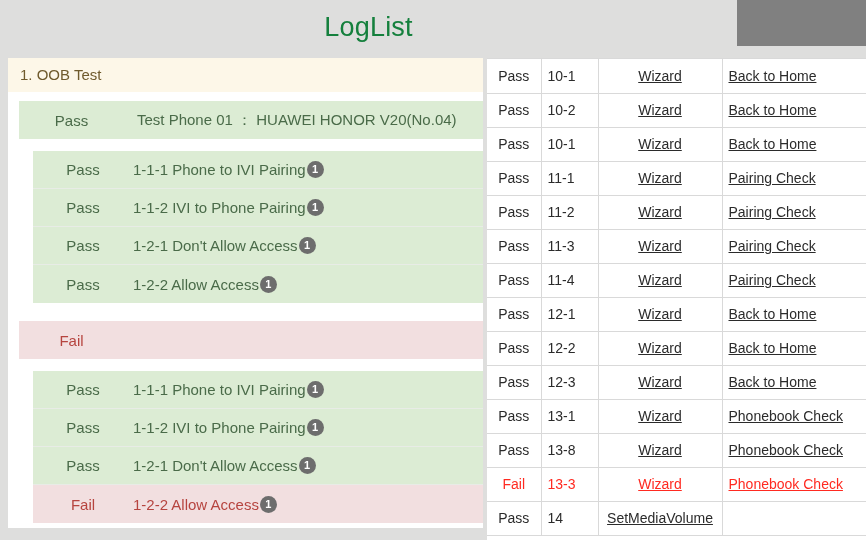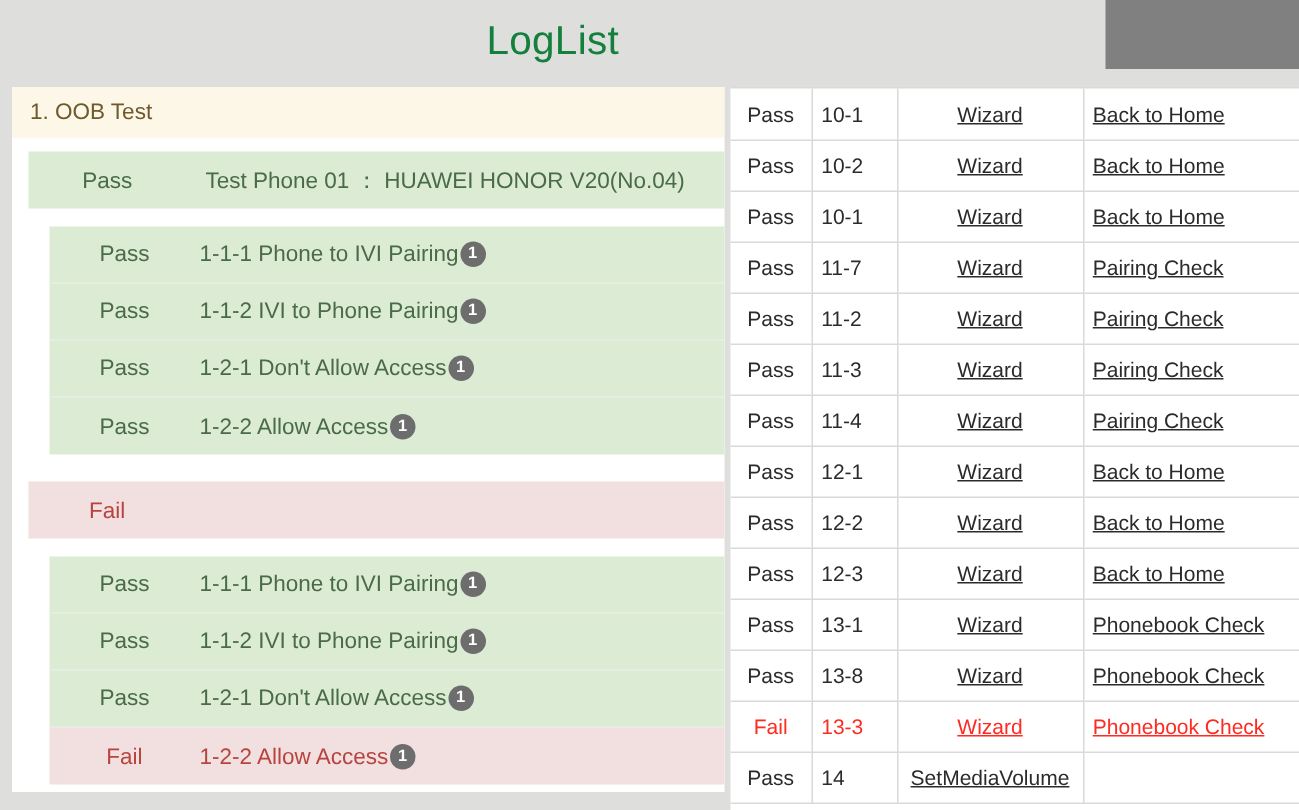--- a/index.html
+++ b/index.html
@@ -251,21 +251,21 @@
             <td class="c-desc">Back to Home</td>
           </tr>
           <tr class="pass">
             <td class="c-status">Pass</td>
             <td class="c-id">10-1</td>
             <td class="c-mod">Wizard</td>
             <td class="c-desc">Back to Home</td>
           </tr>
           <tr class="pass">
             <td class="c-status">Pass</td>
-            <td class="c-id">11-7</td>
+            <td class="c-id">11-1</td>
             <td class="c-mod">Wizard</td>
             <td class="c-desc">Pairing Check</td>
           </tr>
           <tr class="pass">
             <td class="c-status">Pass</td>
             <td class="c-id">11-2</td>
             <td class="c-mod">Wizard</td>
             <td class="c-desc">Pairing Check</td>
           </tr>
           <tr class="pass">

